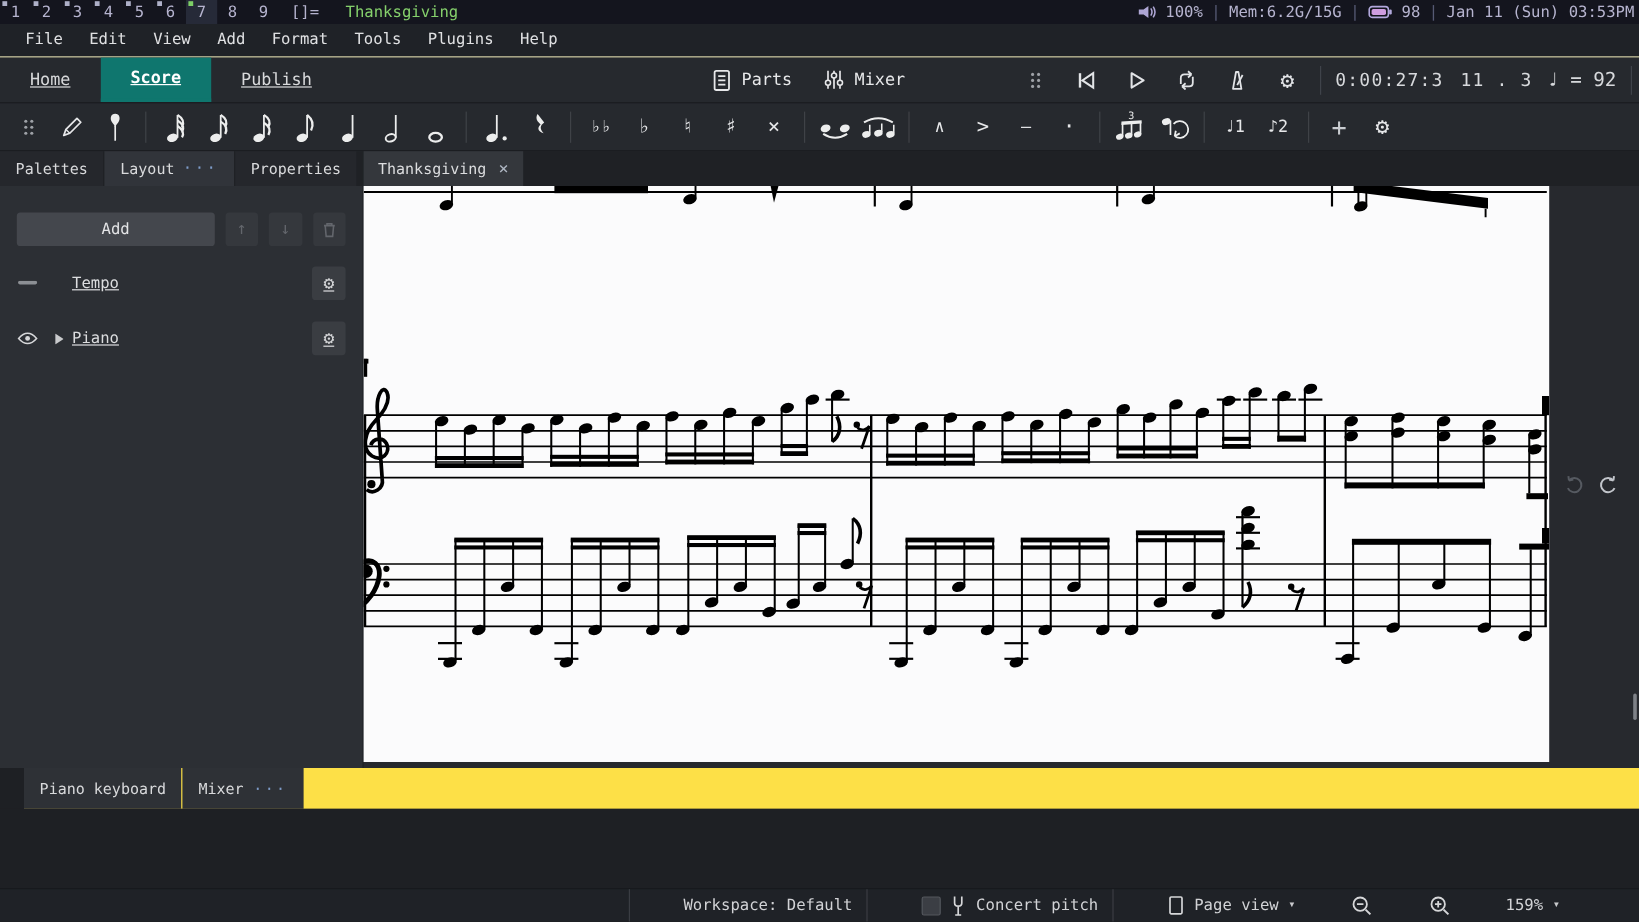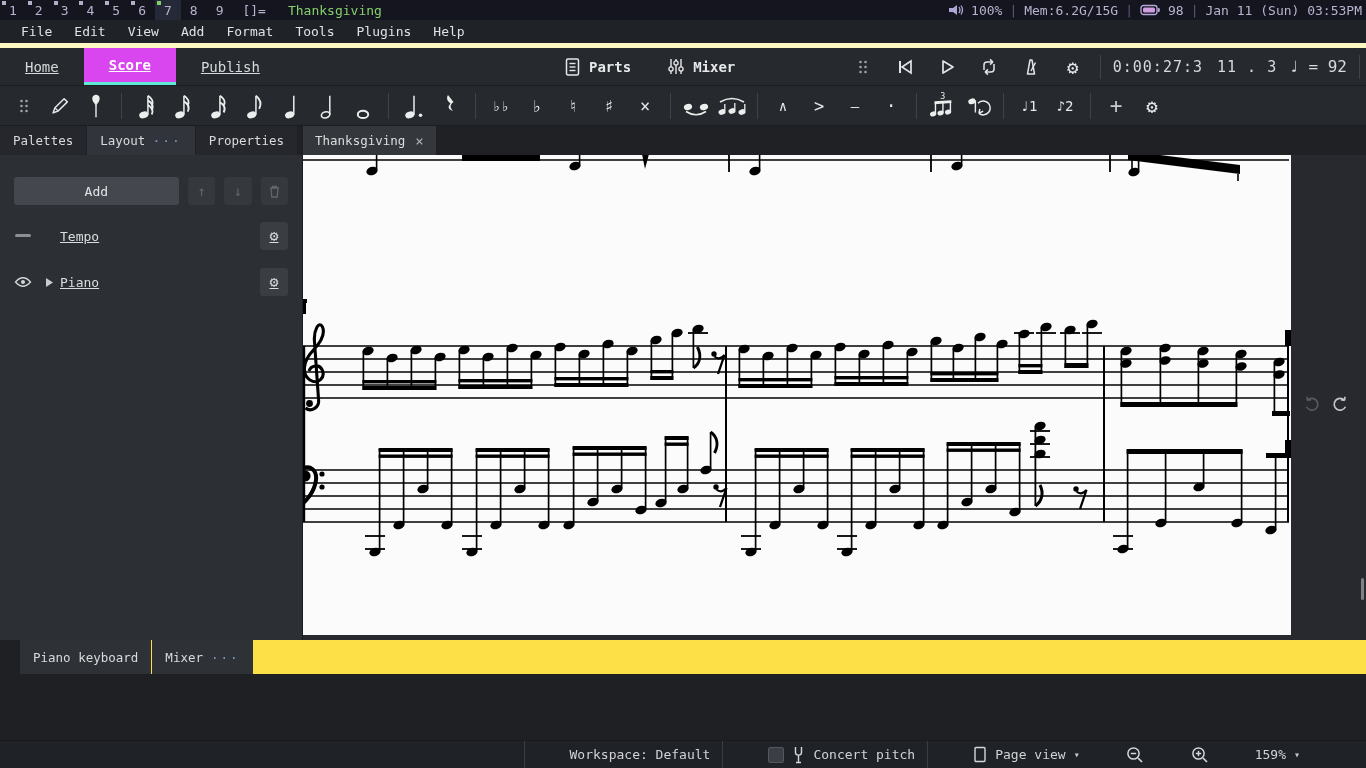--- a/index.html
+++ b/index.html
@@ -15,30 +15,30 @@
   .tag .ind { position:absolute; top:1px; left:2px; width:4px; height:4px; background:#aeb0c8; }
   .tag.active { background:#262a38; }
   .tag.active .ind { background:#7dcf66; }
   .ltsymbol { padding:0 10px; }
   .wmtitle { color:#85d06c; padding:0 12px; }
   .topbar .right { margin-left:auto; display:flex; align-items:center; gap:7px; padding-right:4px; }
   .topbar .sep { color:#565a74; }
 
   
   .menubar { height:28px; background:#1f2227; display:flex; align-items:center;
-    color:#e0e1e3; font-size:13px; padding-left:10px; border-bottom:5px solid #fef9c3; }
+    color:#e0e1e3; font-size:13px; padding-left:10px; border-bottom:1px solid #fef9c3; }
   .menubar span { padding:0 11px; cursor:default; }
 
   
   .ribbon { height:38px; background:#26292e; display:flex; align-items:stretch;
     border-bottom:1px solid #1b1d21; position:relative; }
   .rtabs { display:flex; }
   .rtab { padding:0 25px; display:flex; align-items:center; color:#d8d9db; font-size:14px;text-decoration:underline; }
-  .rtab.active { background:#d946ef; border-bottom:3px solid #5eead4; color:#fff; font-weight:bold; }
-  .rcenter { position:absolute; left:564px; top:0; height:100%; display:flex; align-items:center; gap:36px;font-weight:bold; }
+  .rtab.active { background:#0f766e; border-bottom:3px solid #0f766e; color:#fff; font-weight:bold; }
+  .rcenter { position:absolute; left:593px; top:0; height:100%; display:flex; align-items:center; gap:26px; }
   .rbtn { display:flex; align-items:center; gap:8px; color:#e7e8ea; font-size:14px; }
   .rright { margin-left:auto; display:flex; align-items:center; gap:12px; padding-right:6px; }
   .pbtn { width:30px; height:30px; display:flex; align-items:center; justify-content:center; color:#e2e4e7; }
   .vsep { width:1px; height:24px; background:#3f434a; }
   .timebox { color:#d7d9dc; font-size:15px; letter-spacing:1px; display:flex; gap:14px; }
   .tempo { color:#d7d9dc; font-size:16px; }
 
   
   .toolbar { height:40px; background:#26292e; display:flex; align-items:center; gap:4px;
     padding-left:8px; border-bottom:1px solid #1b1d21; }

